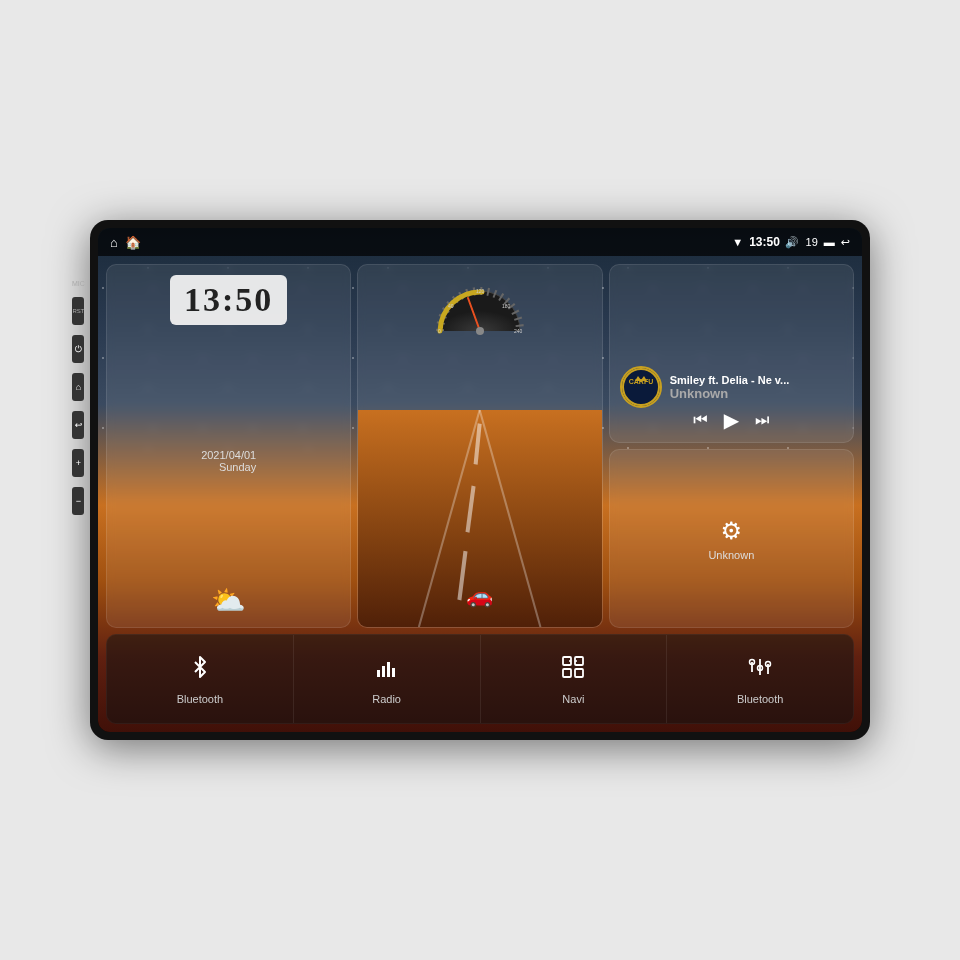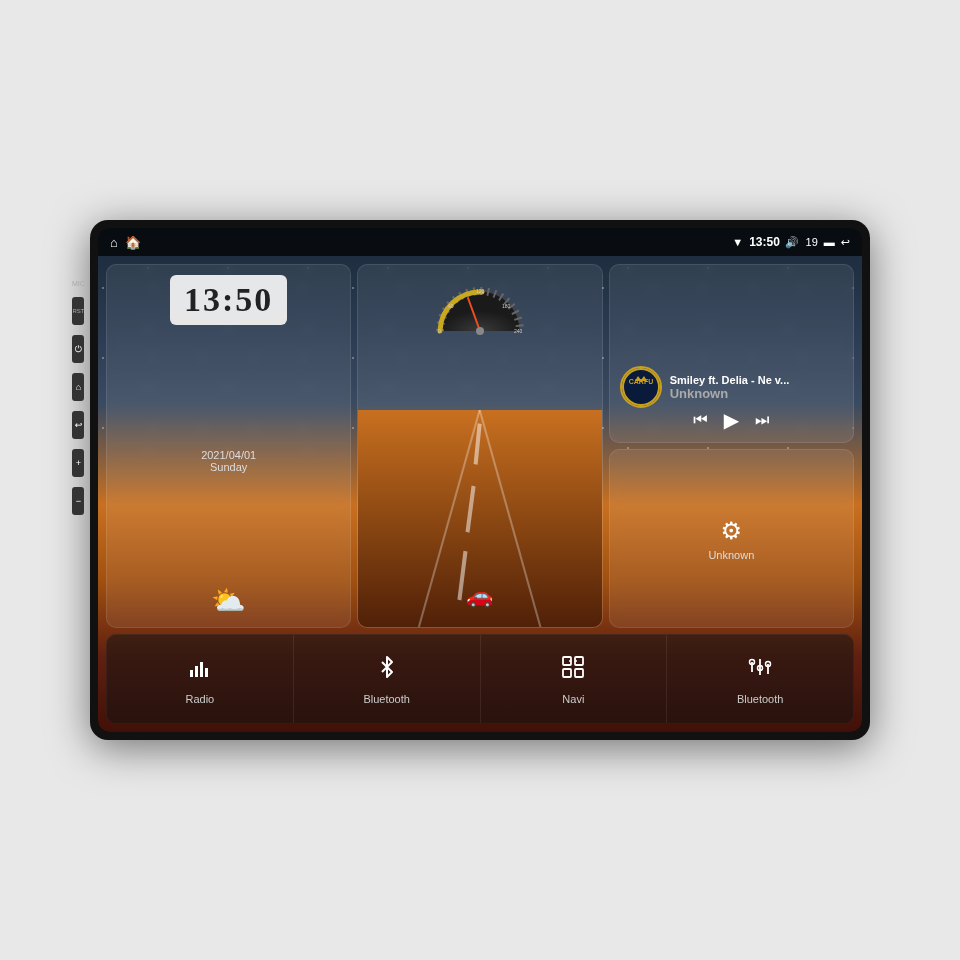--- a/index.html
+++ b/index.html
@@ -162,21 +162,21 @@
       font-size: 34px;
       font-weight: bold;
       color: #222;
       letter-spacing: 2px;
       font-family: 'Georgia', serif;
     }
 
     .clock-date {
       color: #ddd;
       font-size: 11px;
-      text-align: center;
+      text-align: right;
       margin-top: 16px;
     }
 
     .weather-icon {
       font-size: 28px;
       margin-top: 4px;
     }
 
     
     .speed-panel {
@@ -492,36 +492,36 @@
           </div>
         </div>
 
       </div>
 
       <div class="bottom-bar">
 
         <div class="bottom-btn">
           <span class="bottom-icon">
             <svg width="26" height="26" viewBox="0 0 26 26">
+              <polyline points="8,8 18,18 13,23 13,3 18,8 8,18" fill="none" stroke="#fff" stroke-width="2" stroke-linejoin="round"></polyline>
+            </svg>
+          </span>
+          <span class="bottom-label">Bluetooth</span>
+        </div>
+
+        <div class="bottom-btn">
+          <span class="bottom-icon">
+            <svg width="26" height="26" viewBox="0 0 26 26">
               <rect x="3" y="16" width="3" height="7" fill="#fff"></rect>
               <rect x="8" y="12" width="3" height="11" fill="#fff"></rect>
               <rect x="13" y="8" width="3" height="15" fill="#fff"></rect>
               <rect x="18" y="14" width="3" height="9" fill="#fff"></rect>
             </svg>
           </span>
           <span class="bottom-label">Radio</span>
-        </div>
-
-        <div class="bottom-btn">
-          <span class="bottom-icon">
-            <svg width="26" height="26" viewBox="0 0 26 26">
-              <polyline points="8,8 18,18 13,23 13,3 18,8 8,18" fill="none" stroke="#fff" stroke-width="2" stroke-linejoin="round"></polyline>
-            </svg>
-          </span>
-          <span class="bottom-label">Bluetooth</span>
         </div>
 
         <div class="bottom-btn">
           <span class="bottom-icon">
             <svg width="26" height="26" viewBox="0 0 26 26">
               <rect x="3" y="3" width="8" height="8" rx="1" fill="none" stroke="#fff" stroke-width="1.8"></rect>
               <rect x="15" y="3" width="8" height="8" rx="1" fill="none" stroke="#fff" stroke-width="1.8"></rect>
               <rect x="3" y="15" width="8" height="8" rx="1" fill="none" stroke="#fff" stroke-width="1.8"></rect>
               <rect x="15" y="15" width="8" height="8" rx="1" fill="none" stroke="#fff" stroke-width="1.8"></rect>
 

